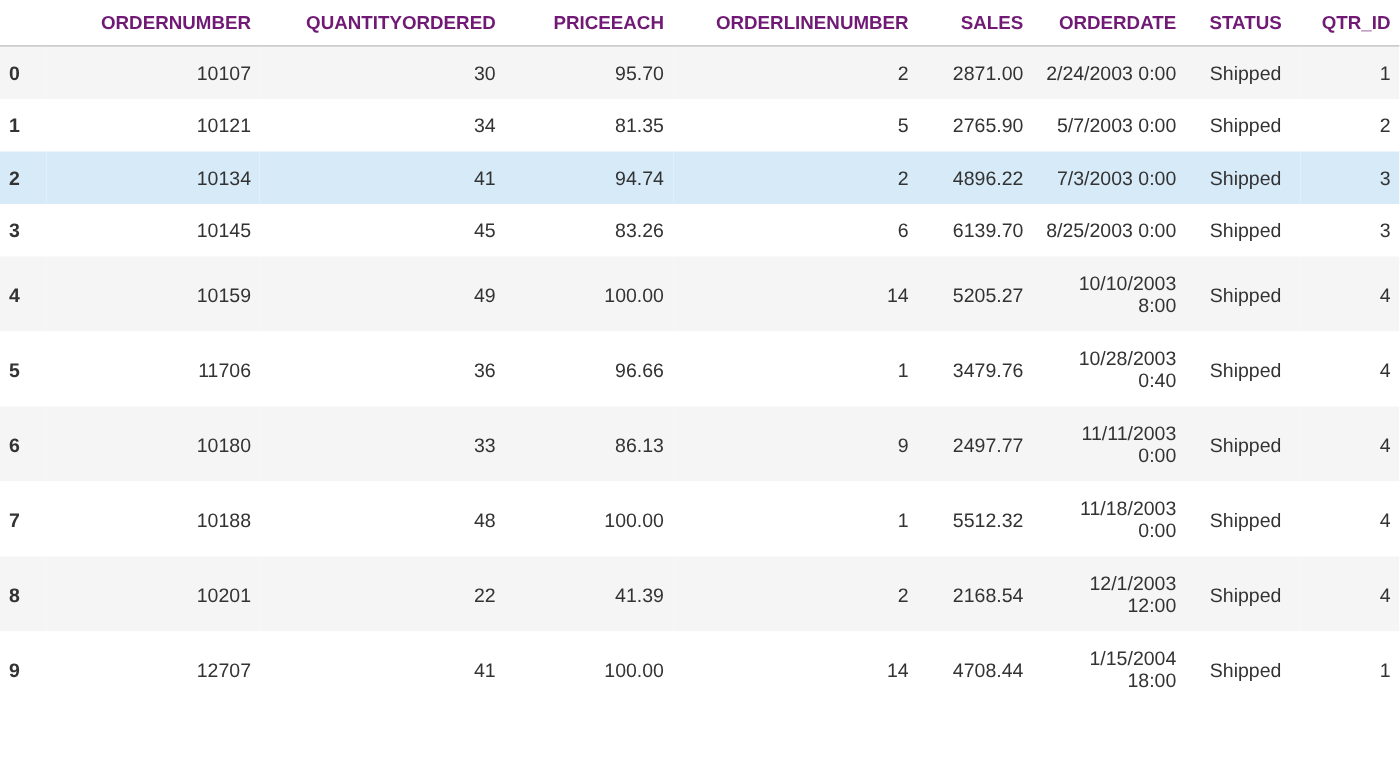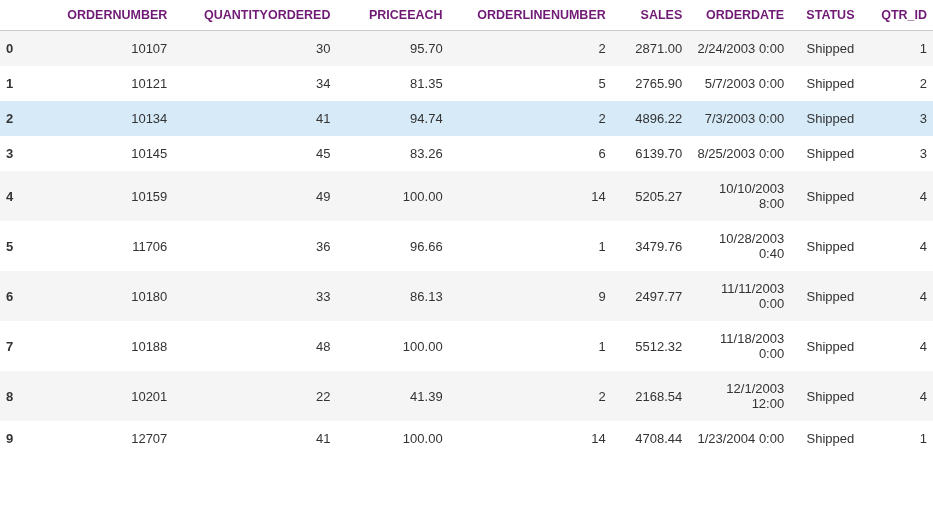--- a/index.html
+++ b/index.html
@@ -193,18 +193,18 @@
         <td class="status-cell">Shipped</td>
         <td>4</td>
       </tr>
       <tr>
         <td>9</td>
         <td>12707</td>
         <td>41</td>
         <td>100.00</td>
         <td>14</td>
         <td>4708.44</td>
-        <td>1/23/2004 0:00</td>
+        <td>1/15/2004 18:00</td>
         <td class="status-cell">Shipped</td>
         <td>1</td>
       </tr>
     </tbody>
 </table>
 
 </body></html>

